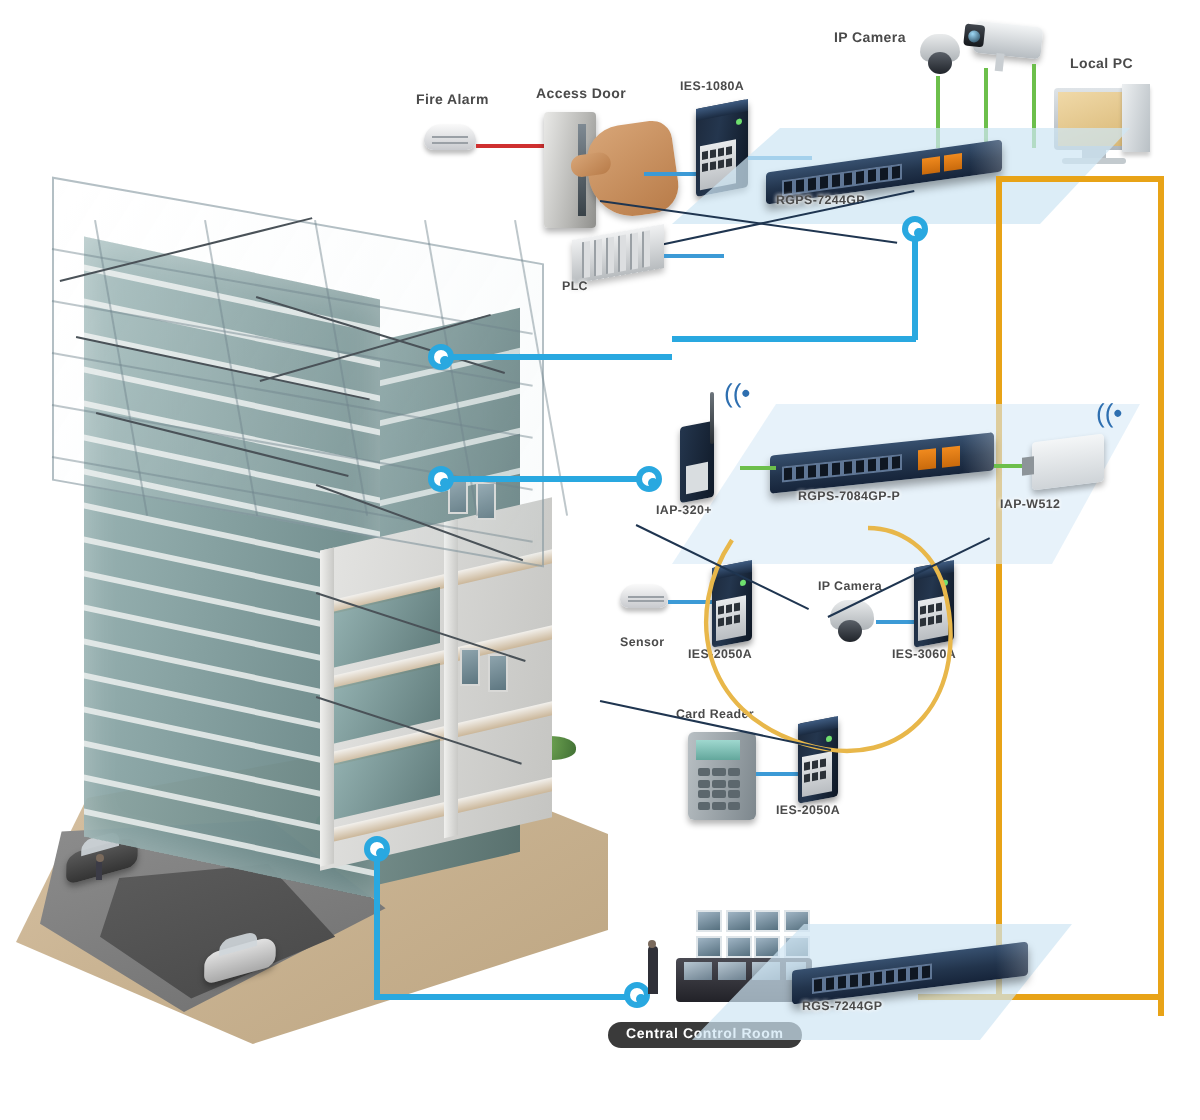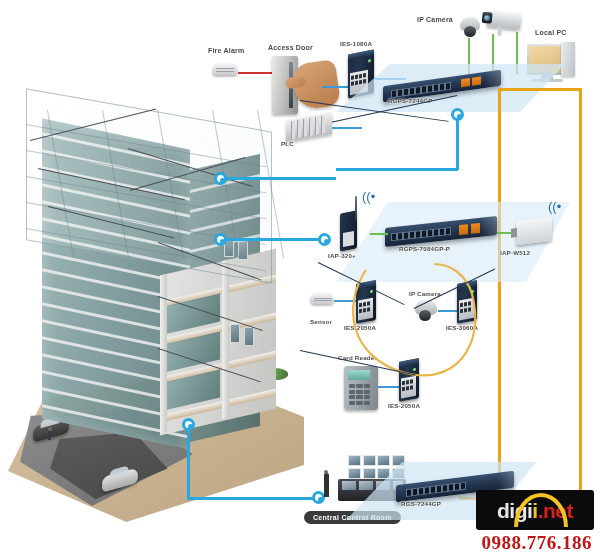--- a/index.html
+++ b/index.html
@@ -565,21 +565,14 @@
         <div class="p" style="left:46px;top:5px"></div>
           <div class="p" style="left:52px;top:5px"></div>
         <div class="p" style="left:58px;top:5px"></div>
           <div class="p" style="left:64px;top:5px"></div>
         <div class="sidelit"></div>
       </div>
     </div>
   </div>
   <div class="lbl" style="left:401px;top:500px;">RGS-7244GP</div>
 
-  <div id="wm">
-    <div id="wmarc"></div>
-    <div id="wmtxt">
-      <span class="b">digi</span><span class="a">i</span><span class="c">.net</span>
-    </div>
-  </div>
-  <div id="phone">0988.776.186</div>
 
 </div>
 
 </body></html>

